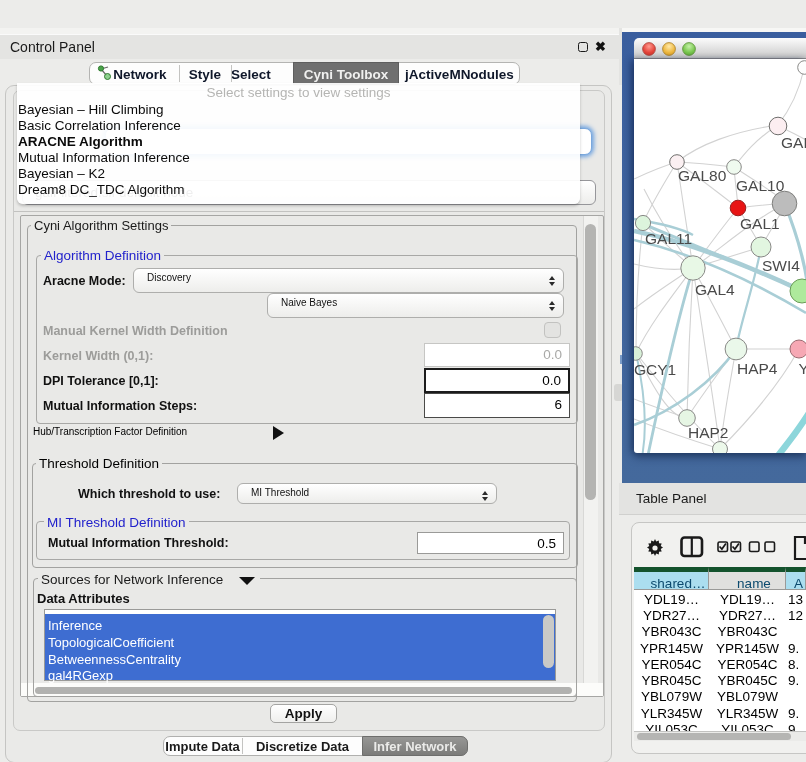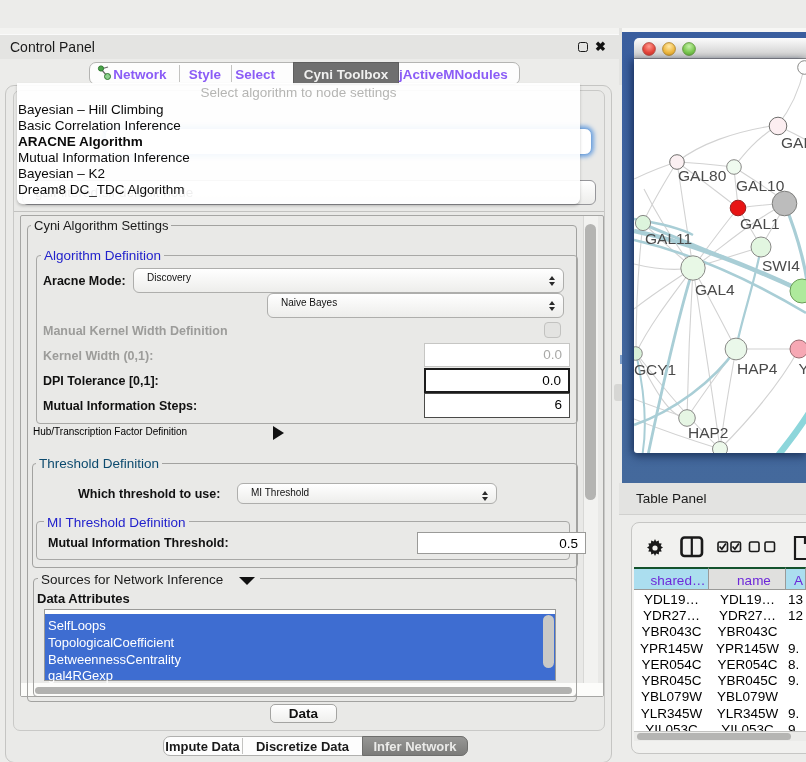--- a/index.html
+++ b/index.html
@@ -20,54 +20,54 @@
 <div class="abs" style="left:595px;top:11px;font-size:13px;font-weight:bold;color:#111;">✖</div>
 
 <div class="abs" style="left:5px;top:57px;width:607px;height:678px;background:#eaeae8;border:1px solid #c5c5c3;border-radius:9px;"></div>
 
 <div class="abs" style="left:13px;top:62px;width:592px;height:641px;background:#e9e9e7;border:1px solid #c9c9c7;border-radius:7px;"></div>
 
 <div class="abs" style="left:89px;top:34px;width:431px;height:23px;background:#fdfdfd;border:1px solid #b4b4b2;border-radius:7px;"></div>
 <div class="abs" style="left:293px;top:34px;width:106px;height:23px;background:#6f6f6f;border:1px solid #5e5e5e;"></div>
 <div class="abs tabtxt" style="left:89px;top:39px;width:90px;text-align:center;"><span style="position:relative;left:6px;">Network</span></div>
 <div class="abs tabtxt" style="left:179px;top:39px;width:52px;text-align:center;">Style</div>
-<div class="abs tabtxt" style="left:231px;top:39px;width:44px;text-align:right;">Select</div>
+<div class="abs tabtxt" style="left:231px;top:39px;width:44px;text-align:left;">Select</div>
 <div class="abs tabtxt" style="left:293px;top:39px;width:106px;text-align:center;color:#f0f0ef;">Cyni Toolbox</div>
-<div class="abs tabtxt" style="left:399px;top:39px;width:121px;">jActiveMNodules</div>
+<div class="abs tabtxt" style="left:399px;top:39px;width:121px;text-align:center;">jActiveMNodules</div>
 <div class="abs" style="left:179px;top:37px;width:1px;height:17px;background:#c3c3c1;"></div>
 <div class="abs" style="left:231px;top:37px;width:1px;height:17px;background:#c3c3c1;"></div>
 <svg class="abs" style="left:97px;top:36px;" width="15" height="17" viewBox="0 0 15 17">
   <line x1="4" y1="5" x2="10" y2="12" stroke="#6a6a6a" stroke-width="1.2"></line>
   <line x1="4" y1="5" x2="11" y2="3" stroke="#6a6a6a" stroke-width="1.2"></line>
   <circle cx="4" cy="4.5" r="2.6" fill="#4aa34a" stroke="#2e7b2e"></circle>
   <circle cx="10.5" cy="12.5" r="3" fill="#8fd08f" stroke="#2e7b2e"></circle>
 </svg>
 
 <div class="abs" style="left:20px;top:187px;width:584px;height:482px;background:#e9e9e7;border:1px solid #a6a6a4;border-radius:2px;"></div>
 <div class="abs" style="left:21px;top:655px;width:582px;height:13px;background:#fcfcfa;"></div>
 
 <div class="abs" style="left:583px;top:188px;width:15px;height:467px;background:#f2f2f0;border-left:1px solid #d8d8d6;"></div>
 <div class="abs" style="left:585px;top:196px;width:11px;height:276px;background:#b4b4b2;border-radius:6px;"></div>
 
 <div class="abs" style="left:35px;top:658.5px;width:537px;height:7.5px;background:#b2b2b0;border-radius:4px;"></div>
 
 <style>
-.tabtxt { font-size:13.5px; font-weight:bold; color:#8b5cf6; height:15px; }
+.tabtxt { font-size:13.5px; font-weight:bold; color:#0f172a; height:15px; }
 .lab { font-size:12.5px; font-weight:bold; color:#111; }
 .lab.dis { color:#9c9c9a; }
 .combo { background:linear-gradient(#ffffff,#ededeb); border:1px solid #aeaeac; border-radius:6px; font-size:10px; color:#111; }
 .ct { position:absolute; left:13px; top:3px; }
 .arr { position:absolute; right:8px; top:4px; width:7px; height:16px; }
 .arr::before { content:""; position:absolute; left:0.5px; top:3px; border-left:3.5px solid transparent; border-right:3.5px solid transparent; border-bottom:4.5px solid #2a2a2a; }
 .arr::after { content:""; position:absolute; left:0.5px; bottom:3px; border-left:3.5px solid transparent; border-right:3.5px solid transparent; border-top:4.5px solid #2a2a2a; }
 .fld { background:#fff; font-size:13.5px; text-align:right; padding:3px 7px 0 0; }
 .li { font-size:13px; color:#fff; white-space:nowrap; }
 .pi { left:18px; width:560px; font-size:13.5px; color:#0a0a0a; }
 .btab { font-size:13px; font-weight:bold; color:#1a1a1a; text-align:center; white-space:nowrap; }
-.th { height:23px; font-size:13.5px; color:#6d28d9; text-align:center; padding-top:4px; padding-left:14px; border-right:1px solid #9a9a98; border-top:2px solid #14532d;}
+.th { height:23px; font-size:13.5px; color:#0c4a6e; text-align:center; padding-top:4px; padding-left:14px; border-right:1px solid #9a9a98; border-top:5px solid #14532d;}
 .tc1 { left:634px; width:75px; font-size:13.5px; color:#000; text-align:center; }
 .tc2 { left:709px; width:77px; font-size:13.5px; color:#000; text-align:center; }
 .tc3 { left:788px; width:18px; font-size:13.5px; color:#000; text-align:left; }
 </style>
 
 <div class="abs" style="left:27px;top:197px;width:550px;height:477px;border:1px solid #a2a2a0;border-radius:4px;"></div>
 <div class="abs" style="left:31px;top:190px;background:#e9e9e7;padding:0 3px;font-size:13px;color:#1a1a1a;">Cyni Algorithm Settings</div>
 
 <div class="abs" style="left:36px;top:227px;width:542px;height:169px;border:1px solid #a8a8a6;border-radius:4px;"></div>
 <div class="abs" style="left:41px;top:220px;background:#e9e9e7;padding:0 3px;font-size:13.5px;color:#2222cc;">Algorithm Definition</div>
@@ -87,66 +87,66 @@
 <div class="abs fld" style="left:424px;top:315px;width:146px;height:24px;border:1px solid #c6c6c4;color:#a9a9a7;">0.0</div>
 <div class="abs lab" style="left:43px;top:346px;">DPI Tolerance [0,1]:</div>
 <div class="abs fld" style="left:424px;top:340px;width:146px;height:25px;border:2px solid #1c1c1c;color:#000;">0.0</div>
 <div class="abs lab" style="left:43px;top:371px;">Mutual Information Steps:</div>
 <div class="abs fld" style="left:424px;top:365px;width:146px;height:25px;border:1px solid #4a4a48;color:#000;">6</div>
 
 <div class="abs" style="left:33px;top:398px;font-size:10px;color:#000000;">Hub/Transcription Factor Definition</div>
 <div class="abs" style="left:273px;top:398px;width:0;height:0;border-left:11px solid #111;border-top:7.5px solid transparent;border-bottom:7.5px solid transparent;"></div>
 
 <div class="abs" style="left:32px;top:435px;width:546px;height:105px;border:1px solid #a2a2a0;border-radius:4px;"></div>
-<div class="abs" style="left:36px;top:428px;background:#e9e9e7;padding:0 3px;font-size:13.5px;color:#0c4a6e;">Threshold Definition</div>
+<div class="abs" style="left:36px;top:428px;background:#e9e9e7;padding:0 3px;font-size:13.5px;color:#000000;">Threshold Definition</div>
 <div class="abs lab" style="left:78px;top:459px;">Which threshold to use:</div>
 <div class="abs combo" style="left:237px;top:455px;width:260px;height:21px;">
       <span class="ct">MI Threshold</span>
       <span class="arr"></span>
     </div>
 
 <div class="abs" style="left:36px;top:493px;width:534px;height:39px;border:1px solid #a8a8a6;border-radius:4px;"></div>
 <div class="abs" style="left:44px;top:487px;background:#e9e9e7;padding:0 3px;font-size:13.5px;color:#2222cc;">MI Threshold Definition</div>
 <div class="abs lab" style="left:48px;top:508px;">Mutual Information Threshold:</div>
-<div class="abs fld" style="left:417px;top:504px;width:169px;height:22px;border:1px solid #9a9a98;color:#000;">0.5</div>
+<div class="abs fld" style="left:417px;top:504px;width:147px;height:22px;border:1px solid #9a9a98;color:#000;">0.5</div>
 
 <div class="abs" style="left:33px;top:550px;width:544px;height:119px;border:1px solid #a2a2a0;border-radius:4px;"></div>
 <div class="abs" style="left:218px;top:546px;width:42px;height:13px;background:#e9e9e7;"></div>
 <div class="abs" style="left:38px;top:544px;background:#e9e9e7;padding:0 3px;font-size:13.5px;color:#1a1a1a;">Sources for Network Inference</div>
 <div class="abs" style="left:239px;top:549px;width:0;height:0;border-top:8px solid #111;border-left:8px solid transparent;border-right:8px solid transparent;"></div>
 <div class="abs" style="left:37px;top:563px;font-size:13px;font-weight:bold;color:#111;">Data Attributes</div>
 <div class="abs" style="left:44px;top:581px;width:512px;height:72px;background:#fff;border:1px solid #9a9a98;"></div>
 <div class="abs" style="left:45px;top:586px;width:510px;height:66px;background:#3e6dd1;"></div>
-<div class="abs li" style="left:48px;top:590px;">SelfLoops</div>
+<div class="abs li" style="left:48px;top:590px;">Inference</div>
 <div class="abs li" style="left:48px;top:607px;">TopologicalCoefficient</div>
 <div class="abs li" style="left:48px;top:623.5px;">BetweennessCentrality</div>
 <div class="abs li" style="left:48px;top:640px;">gal4RGexp</div>
 
 <div class="abs" style="left:543px;top:587px;width:11px;height:53px;background:#c9c9c7;border-radius:6px;"></div>
 
-<div class="abs" style="left:270px;top:676px;width:67px;height:19px;background:linear-gradient(#ffffff,#efefed);border:1px solid #a4a4a2;border-radius:5px;text-align:center;font-size:13.5px;font-weight:bold;color:#111;line-height:17px;">Data</div>
+<div class="abs" style="left:270px;top:676px;width:67px;height:19px;background:linear-gradient(#ffffff,#efefed);border:1px solid #a4a4a2;border-radius:5px;text-align:center;font-size:13.5px;font-weight:bold;color:#111;line-height:17px;">Apply</div>
 
 <div class="abs" style="left:163px;top:708px;width:305px;height:20px;background:#fdfdfd;border:1px solid #b0b0ae;border-radius:7px;"></div>
 <div class="abs" style="left:362px;top:708px;width:106px;height:20px;background:linear-gradient(#979795,#7c7c7a);border:1px solid #6e6e6c;border-radius:0 7px 7px 0;"></div>
 <div class="abs btab" style="left:163px;top:711px;width:79px;">Impute Data</div>
 <div class="abs btab" style="left:242px;top:711px;width:121px;">Discretize Data</div>
 <div class="abs btab" style="left:362px;top:711px;width:106px;color:#ebebe9;">Infer Network</div>
 <div class="abs" style="left:242px;top:710px;width:1px;height:16px;background:#c3c3c1;"></div>
 
 <div class="abs" style="left:4px;top:757px;width:21px;height:12px;background:#f2f2f0;border:1.5px solid #8e8e8c;"></div>
 
 <div class="abs" style="left:614px;top:356px;width:9px;height:17px;background:#d6d6d4;border-radius:3px;"></div>
 <div class="abs" style="left:620px;top:327px;width:3px;height:9px;background:#7a9cc8;"></div>
 
 <div class="abs" style="left:105px;top:100px;width:487px;height:27px;background:#fff;border:1px solid #7aa8dd;border-radius:7px;box-shadow:0 0 4px 2px #6fa3e0;"></div>
 <div class="abs" style="left:22px;top:152px;width:574px;height:25px;background:linear-gradient(#ffffff,#ededeb);border:1px solid #96969a;border-radius:6px;font-size:13.5px;color:#111;padding:4px 0 0 12px;">galFiltered.sif default node</div>
 <div class="abs" style="left:14px;top:183px;width:590px;height:1px;background:#c2c2c0;"></div>
 
 <div class="abs" style="left:17px;top:55px;width:563px;height:121px;background:rgba(255,255,255,0.93);border-radius:0 0 6px 6px;box-shadow:0 2px 3px rgba(0,0,0,0.22);"></div>
-<div class="abs" style="left:17px;top:57px;width:563px;text-align:center;font-size:13.5px;color:#b5b5b3;">Select algorithm to node settings</div>
+<div class="abs" style="left:17px;top:57px;width:563px;text-align:center;font-size:13.5px;color:#b5b5b3;">Select settings to view settings</div>
 <div class="abs pi" style="top:74px;">Bayesian – Hill Climbing</div>
 <div class="abs pi" style="top:90px;">Basic Correlation Inference</div>
 <div class="abs pi" style="top:122px;">Mutual Information Inference</div>
 <div class="abs pi b" style="top:106px;">ARACNE Algorithm</div>
 <div class="abs pi" style="top:138px;">Bayesian – K2</div>
 <div class="abs pi" style="top:154px;">Dream8 DC_TDC Algorithm</div>
 
 <div class="abs" style="left:619px;top:0;width:187px;height:5px;background:#f7f7f5;"></div>
 <div class="abs" style="left:619px;top:0;width:3px;height:57px;background:#e4e4e2;"></div>
 <div class="abs" style="left:622px;top:4px;width:184px;height:451px;background:linear-gradient(#3a5e9e,#44699c);"></div>

